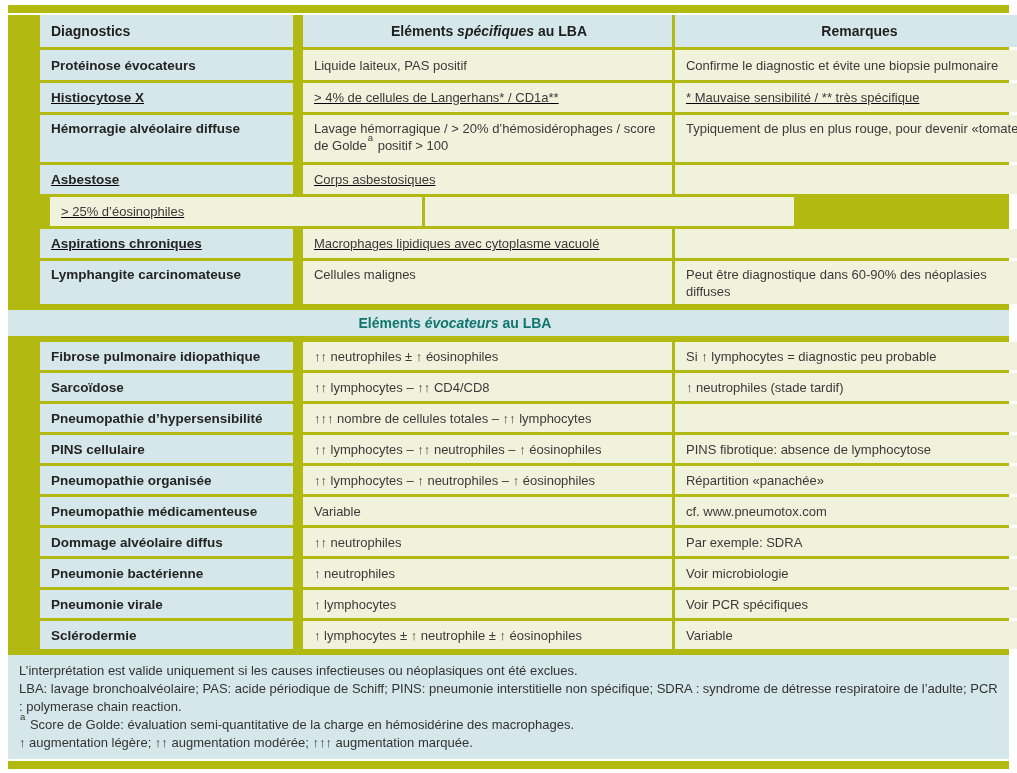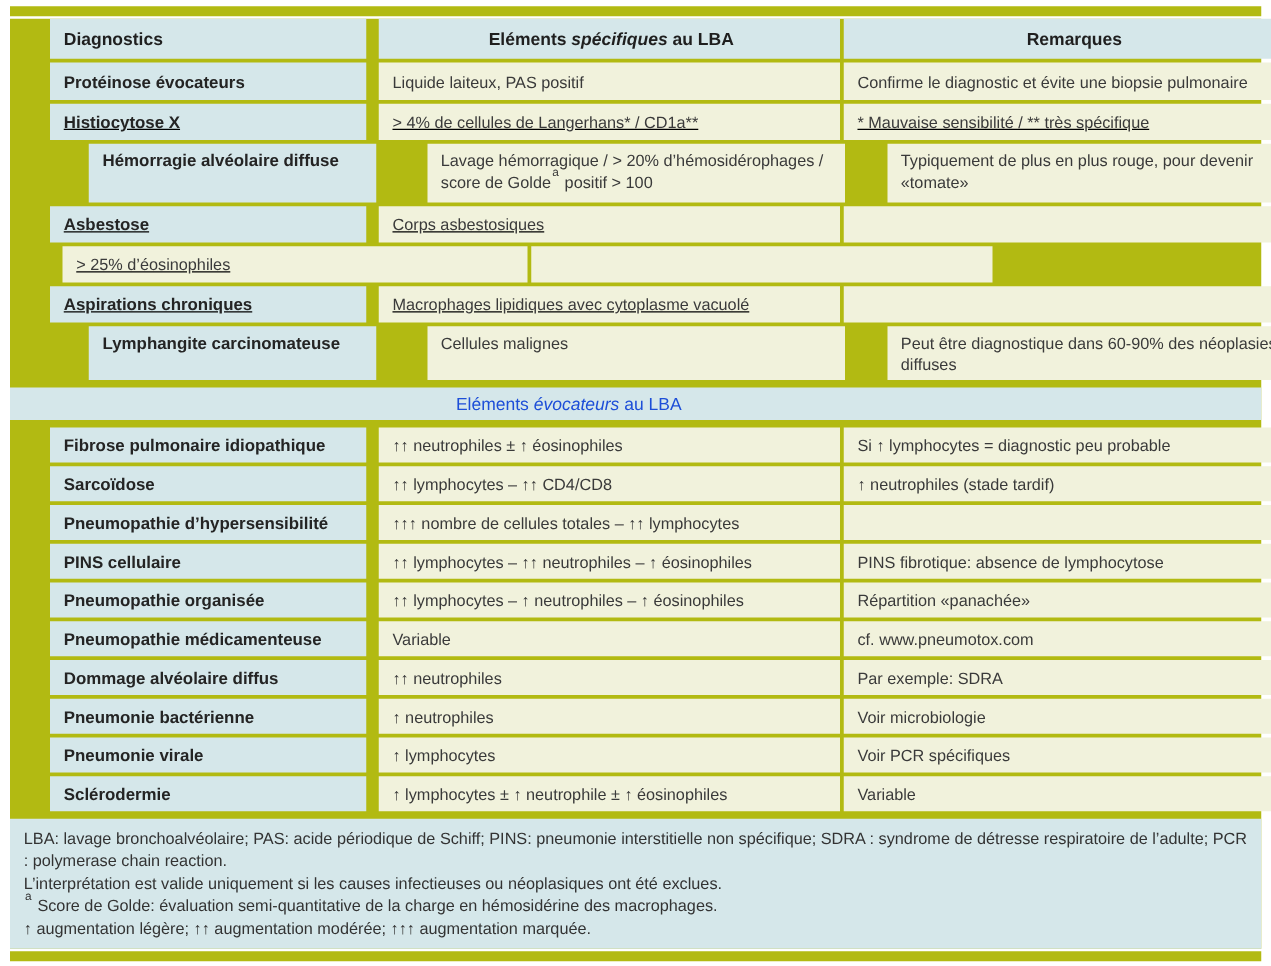--- a/index.html
+++ b/index.html
@@ -30,28 +30,28 @@
   .hdr{min-height:32px;}
   .hdr .cell{font-weight:bold;color:#1f1f1f;font-size:14px;}
   .hdr .c2,.hdr .c3{background:#d5e7ea;justify-content:center;text-align:center;}
 
   .rh29{min-height:29px;text-decoration:underline;}
   .rh30{min-height:30px;}
   .rh47{min-height:47px;}
   .rh43{min-height:43px;}
   .rh28{min-height:28px;}
 
-  .vtop .cell{align-items:flex-start;padding-top:5px;margin-left:31px;}
+  .vtop .cell{align-items:flex-start;padding-top:5px;}
 
   .it{font-style:italic;}
   sup.sa{font-size:9.5px;line-height:0;position:relative;top:-4px;margin:0 1px;}
 
   .secrow{background:#d5e7ea;min-height:26px;display:flex;align-items:center;}
   .seclabel{display:block;margin-left:265px;width:364px;text-align:center;
-            font-weight:normal;font-size:14px;color:#1d4ed8;}
+            font-weight:bold;font-size:14px;color:#0f766e;}
 
   .foot{background:#d5e7ea;padding:7px 11px 7px 11px;}
   .foot p{margin:0;font-size:13px;line-height:18px;color:#333333;}
 </style>
 </head>
 <body>
 
 <div class="page">
   <div class="bar top"></div>
 
@@ -323,21 +323,21 @@
           <span>↑ lymphocytes ± ↑ neutrophile ± ↑ éosinophiles</span>
         </div>
       <div class="sp3"></div>
       <div class="cell c3">
           <span>Variable</span>
         </div>
     </div>
 
     <div class="sep thick"></div>
     <div class="foot">
+      <p>L’interprétation est valide uniquement si les causes infectieuses ou néoplasiques ont été exclues.</p>
       <p>LBA: lavage bronchoalvéolaire; PAS: acide périodique de Schiff; PINS: pneumonie interstitielle non spécifique; SDRA : syndrome de détresse respiratoire de l’adulte; PCR : polymerase chain reaction.</p>
-      <p>L’interprétation est valide uniquement si les causes infectieuses ou néoplasiques ont été exclues.</p>
       <p><sup class="sa">a</sup><span> Score de Golde: évaluation semi-quantitative de la charge en hémosidérine des macrophages.</span></p>
       <p>↑ augmentation légère; ↑↑ augmentation modérée; ↑↑↑ augmentation marquée.</p>
     </div>
   </div>
 
   <div class="bar bottom"></div>
 </div>
 
 </body></html>

